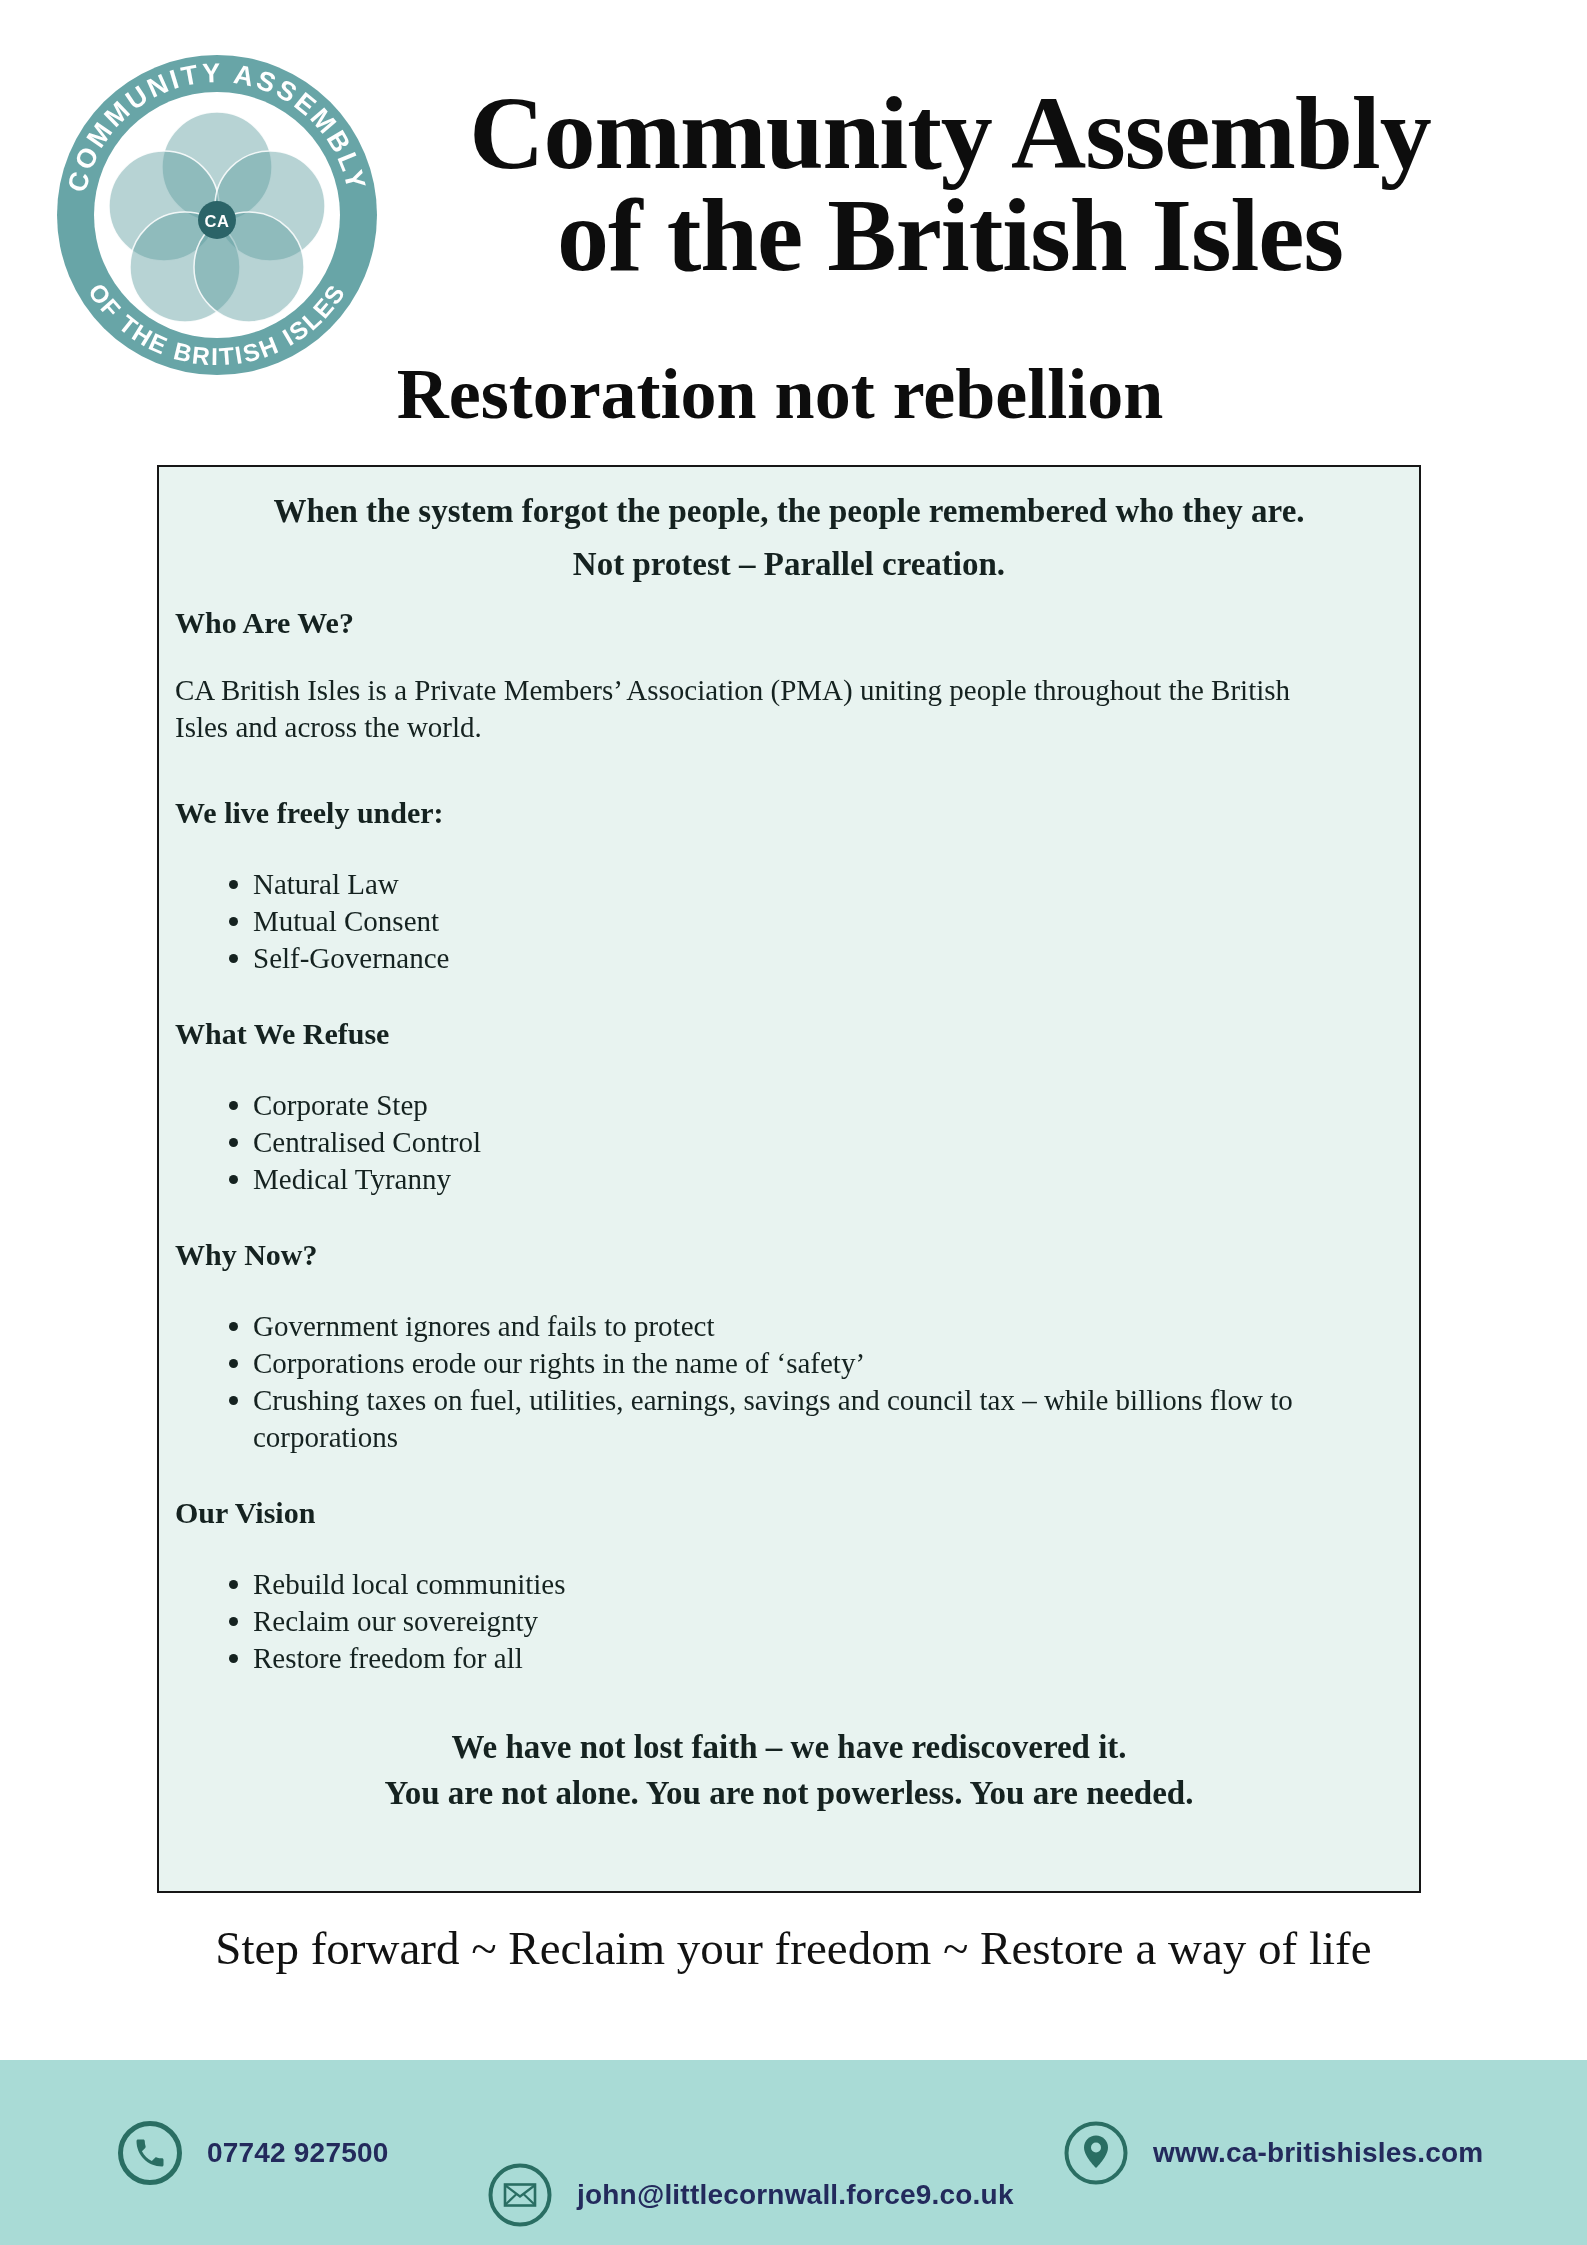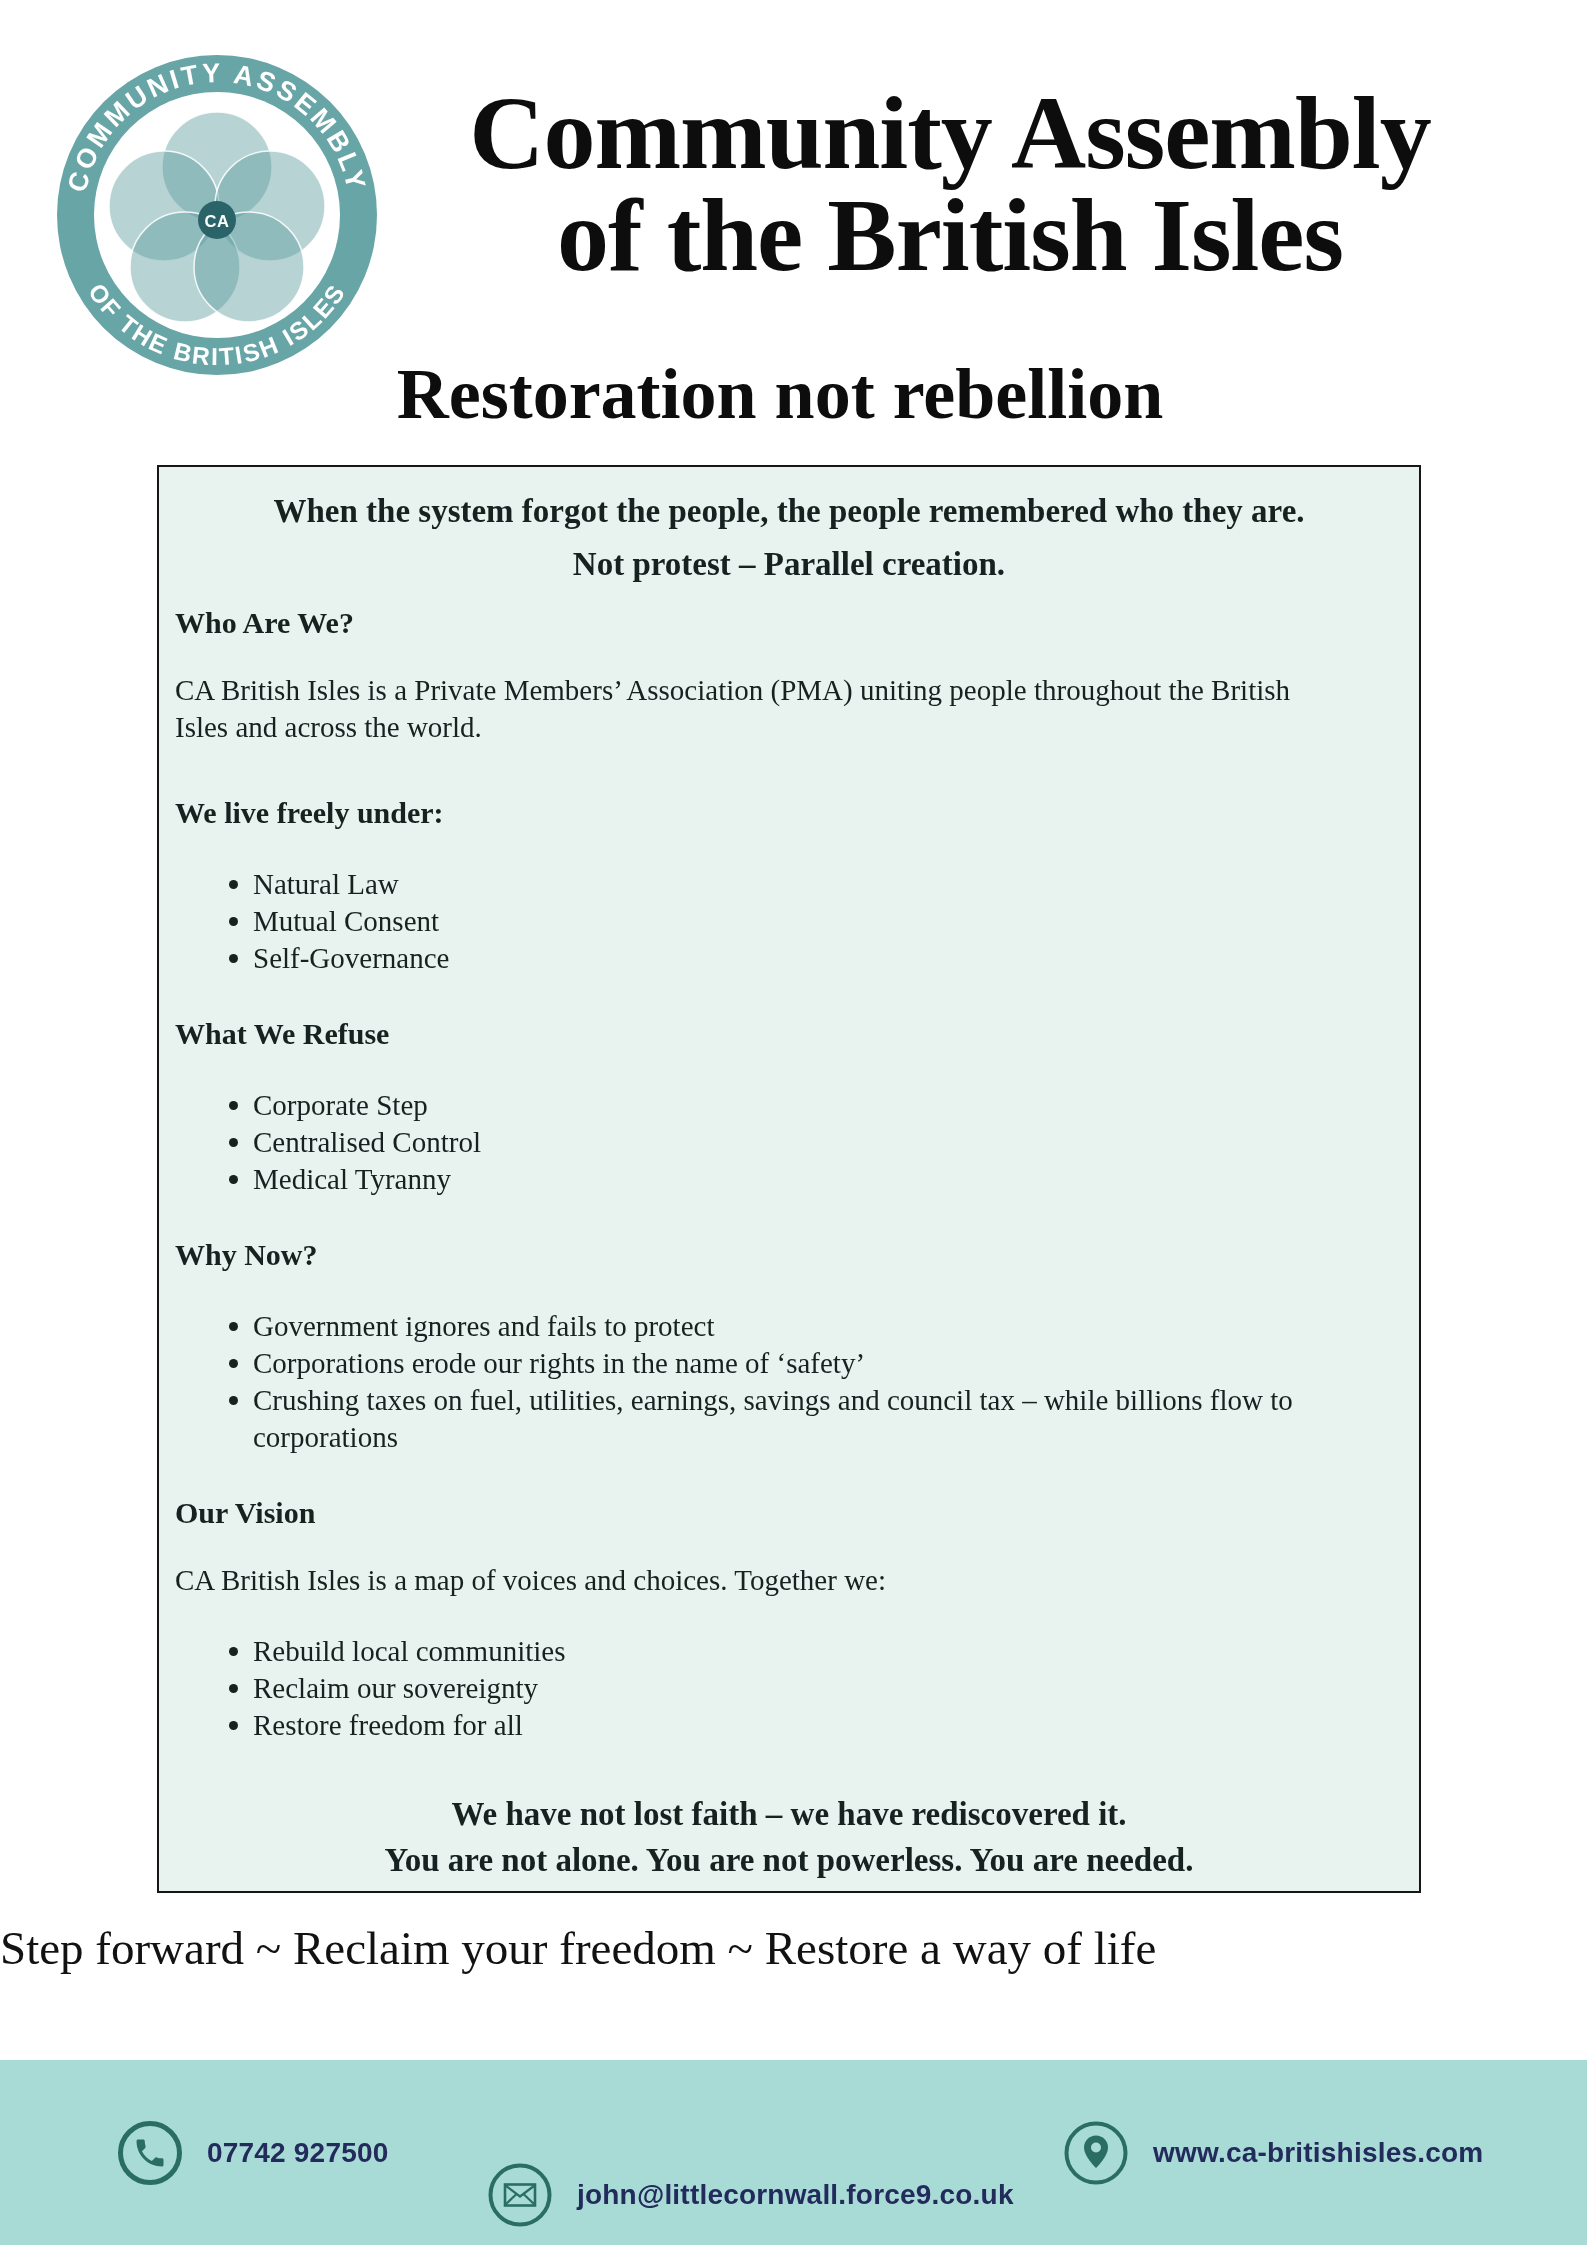--- a/index.html
+++ b/index.html
@@ -24,21 +24,21 @@
   h3.after-p{margin-top:48px;}
   .body-p{margin:30px 0 0;font-size:29px;line-height:37px;max-width:1140px;}
   .content-box ul{margin:34px -10px 0 48px;padding:0;list-style:none;}
   .content-box li{position:relative;font-size:29px;line-height:37px;padding-left:30px;}
   .content-box li::before{content:"";position:absolute;left:6px;top:14px;width:9px;height:9px;
                           border-radius:50%;background:#152220;}
   .closing{margin:50px 0 0;text-align:center;font-weight:700;font-size:33px;line-height:40px;}
   .closing + .closing{margin-top:6px;}
 
   
-  .step{position:absolute;left:0;top:1916px;width:1587px;
+  .step{position:absolute;left:0;top:1916px;width:1587px;text-align:center;
         font-size:47px;line-height:64px;color:#121212;}
 
   
   .footer{position:absolute;left:0;top:2060px;width:1587px;height:185px;background:#a9dbd6;}
   .fgroup{position:absolute;top:0;height:185px;display:flex;align-items:center;gap:24px;
           font-family:"Liberation Sans",sans-serif;font-weight:700;font-size:28px;
           color:#232a5c;letter-spacing:.2px;}
   .fg-phone{left:117px;}
   .fg-email{left:487px;margin-top:42px;}
   .fg-web{left:1063px;}
@@ -101,21 +101,20 @@
     </ul>
 
     <h3>Why Now?</h3>
     <ul>
       <li>Government ignores and fails to protect</li>
       <li>Corporations erode our rights in the name of ‘safety’</li>
       <li>Crushing taxes on fuel, utilities, earnings, savings and council tax – while billions flow to corporations</li>
     </ul>
 
     <h3>Our Vision</h3>
-    <p class="body-p">CA British Isles is a map of voices and choices. Together we:</p>
     <ul>
       <li>Rebuild local communities</li>
       <li>Reclaim our sovereignty</li>
       <li>Restore freedom for all</li>
     </ul>
 
     <p class="closing">We have not lost faith – we have rediscovered it.</p>
     <p class="closing">You are not alone. You are not powerless. You are needed.</p>
   </div>
 

